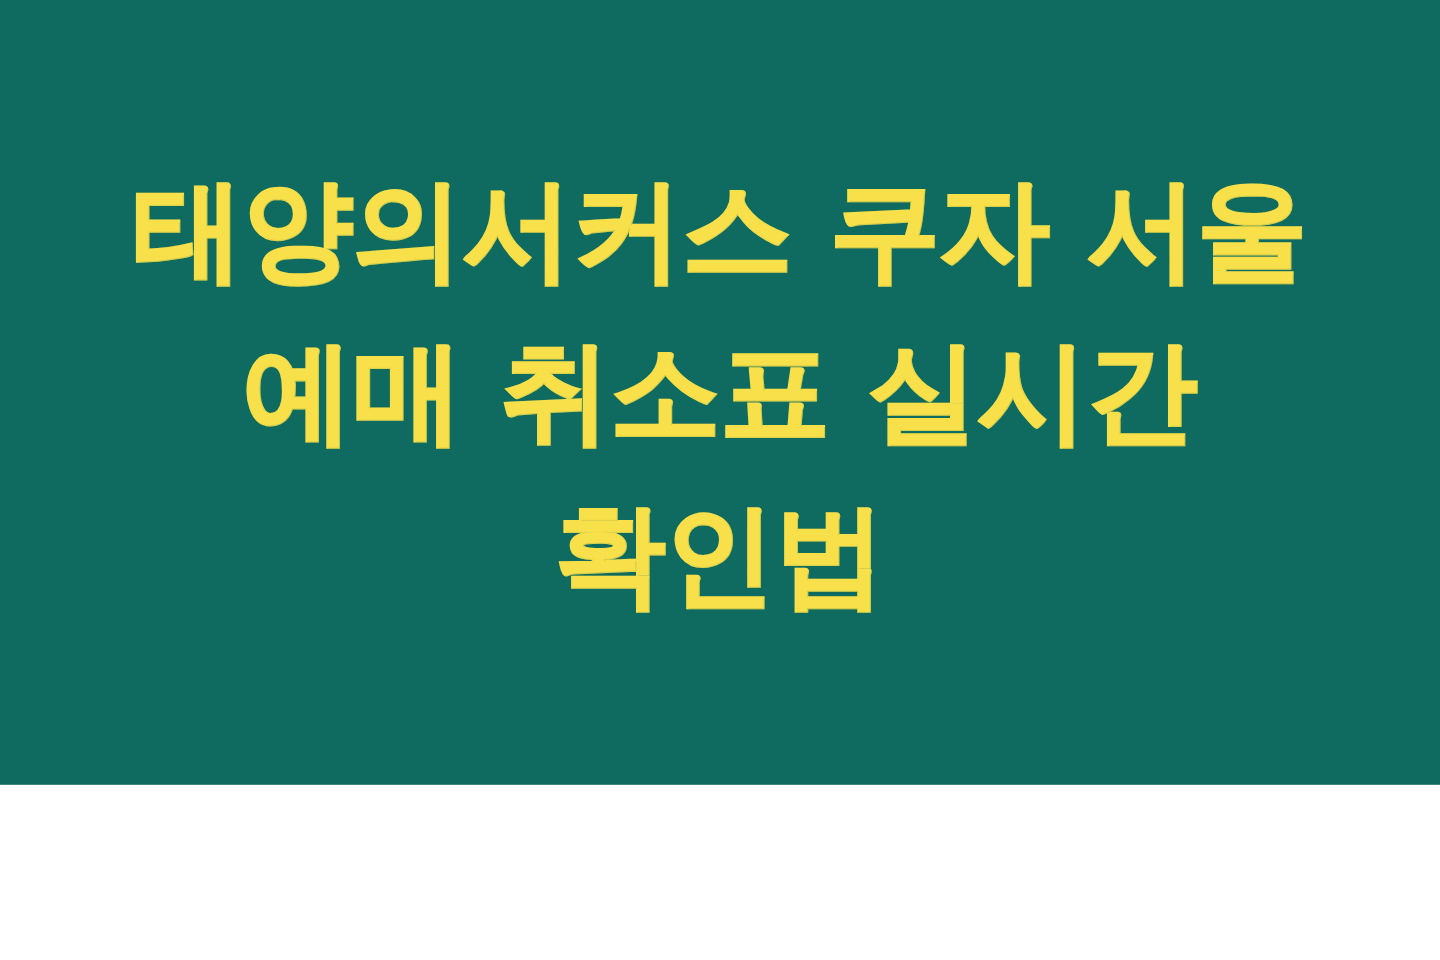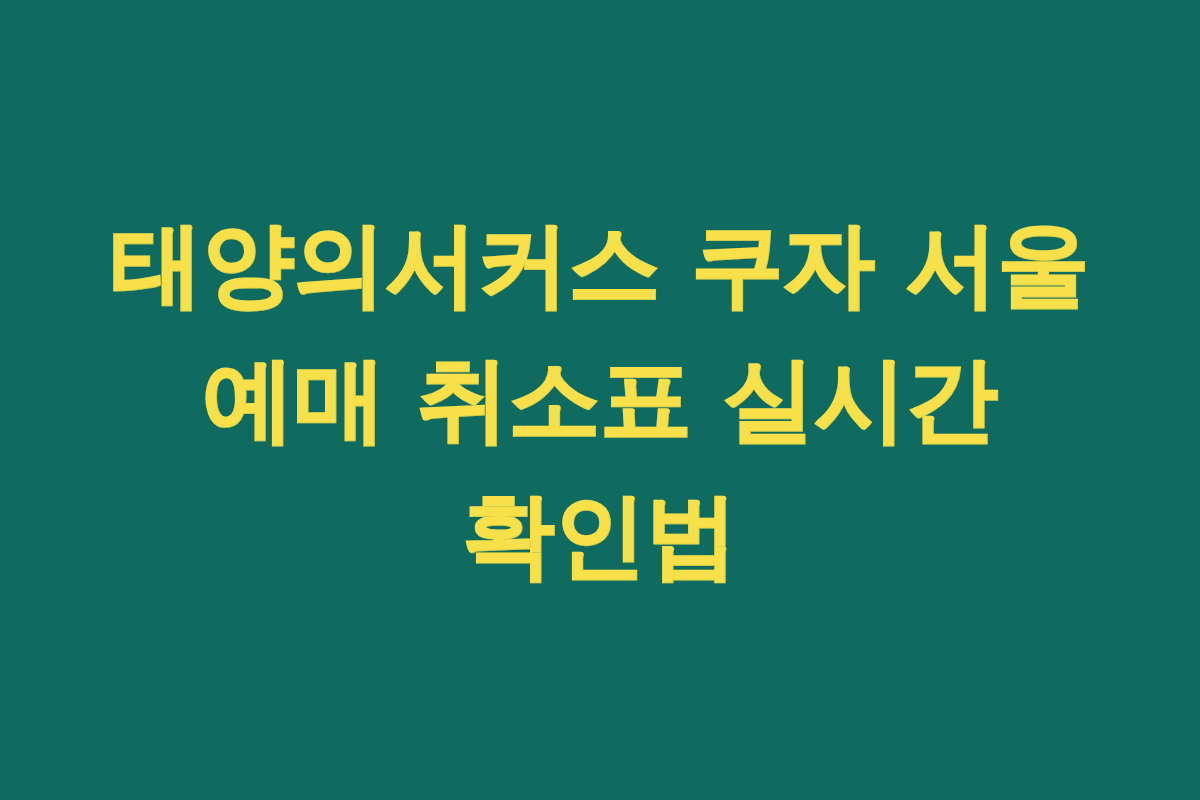--- a/index.html
+++ b/index.html
@@ -11,21 +11,21 @@
   body {
     width: 1200px;
     height: 800px;
     overflow: hidden;
     font-family: "DejaVu Sans", "Liberation Sans", sans-serif;
   }
 
   #banner {
     position: relative;
     width: 1200px;
-    height: 800px;
+    height: 654px;
     box-sizing: border-box;
     display: flex;
     align-items: center;
     justify-content: center;
     background: #0F6B60;
   }
 
   #headline-block {
     width: 1030px;
     text-align: center;

